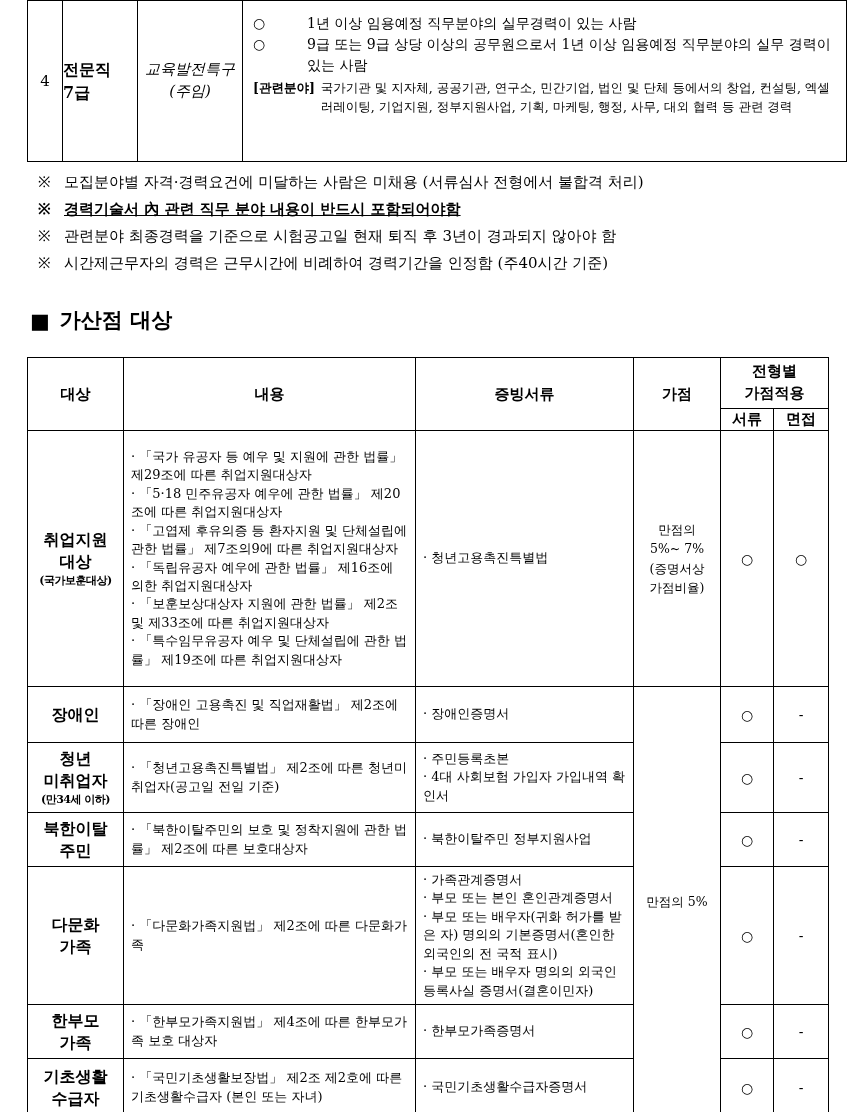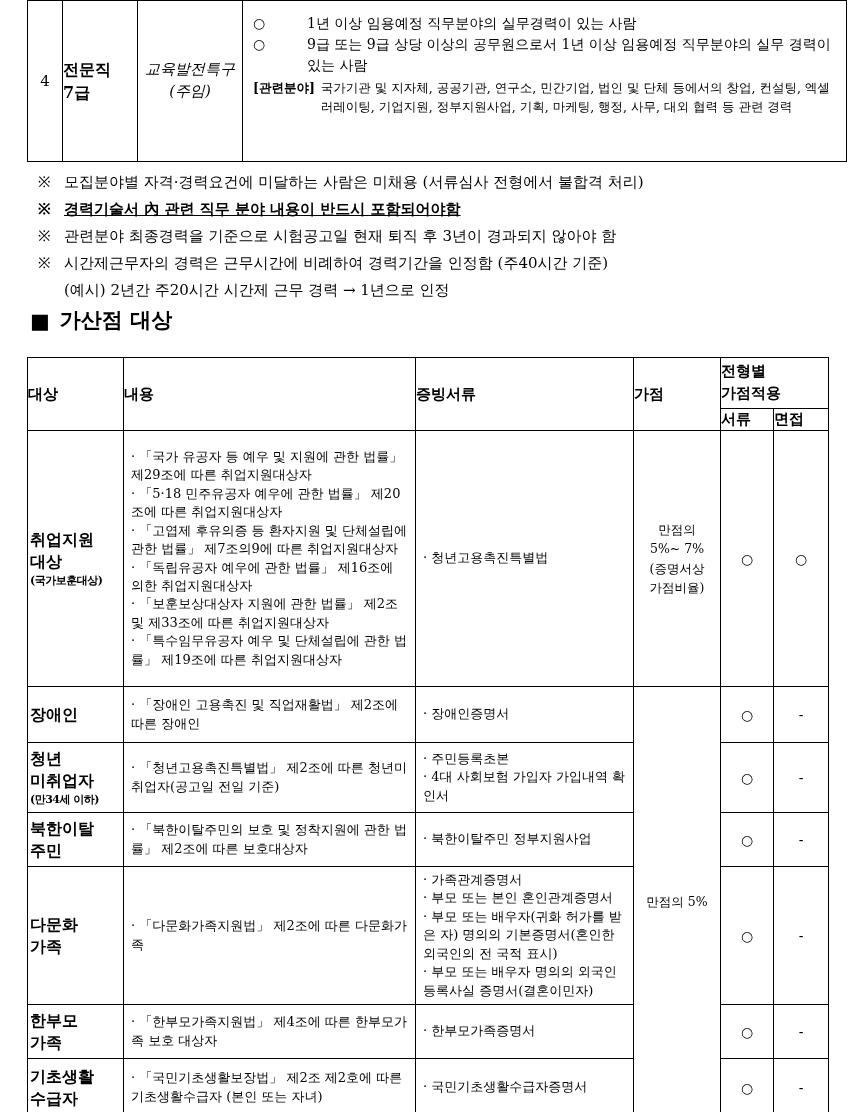--- a/index.html
+++ b/index.html
@@ -37,23 +37,23 @@
   .note-bold-underline .note-text { font-weight:bold; text-decoration:underline; }
   .note-bold-part { font-weight:normal; }
   .note-example { margin-left:26px; }
 
   
   .section-title { position:absolute; left:30px; top:306px; display:flex; align-items:center; font-weight:bold; font-size:21px; }
   .section-marker { font-size:21px; margin-right:10px; line-height:1; }
 
   
   .bonus-table { position:absolute; left:27px; top:357px; width:801px; }
-  .bonus-table th { font-size:15px; font-weight:bold; text-align:left; vertical-align:middle; }
+  .bonus-table th { font-size:15px; font-weight:bold; text-align:center; vertical-align:middle; }
   .sub-th { font-size:13px; height:22px; }
-  .target-cell { vertical-align:middle; padding:2px; }
+  .target-cell { text-align:center; vertical-align:middle; padding:2px; }
   .target-main { font-weight:bold; font-size:16px; line-height:1.35; white-space:pre-line; }
   .target-sub { font-weight:bold; font-size:11px; margin-top:1px; letter-spacing:-0.5px; }
   .content-cell, .docs-cell { vertical-align:middle; padding:4px 7px; font-size:13px; }
   .cell-item { line-height:1.42; }
   .bonus-cell { text-align:center; vertical-align:middle; font-size:12.5px; line-height:1.55; white-space:pre-line; }
   .mark-cell { text-align:center; vertical-align:middle; font-size:14px; }
 </style>
 </head>
 <body>
 
@@ -101,23 +101,20 @@
       <span class="note-text">경력기술서 內 관련 직무 분야 내용이 반드시 포함되어야함</span>
     </div>
     <div class="note-row">
       <span class="note-marker">※</span>
       <span class="note-text"><span>관련분야 최종경력을 기준으로 시험공고일 현재 </span><span class="note-bold-part">퇴직 후 3년이 경과되지 않아야 함</span></span>
     </div>
     <div class="note-row">
       <span class="note-marker">※</span>
       <span class="note-text">시간제근무자의 경력은 근무시간에 비례하여 경력기간을 인정함 (주40시간 기준)</span>
     </div>
-    <div class="note-row note-example">
-      <span class="note-text">(예시) 2년간 주20시간 시간제 근무 경력 → 1년으로 인정</span>
-    </div>
   </div>
 
   <div class="section-title">
     <span class="section-marker">■</span>
     <span>가산점 대상</span>
   </div>
 
   <table class="bonus-table">
     <colgroup>
       <col style="width:96px">

